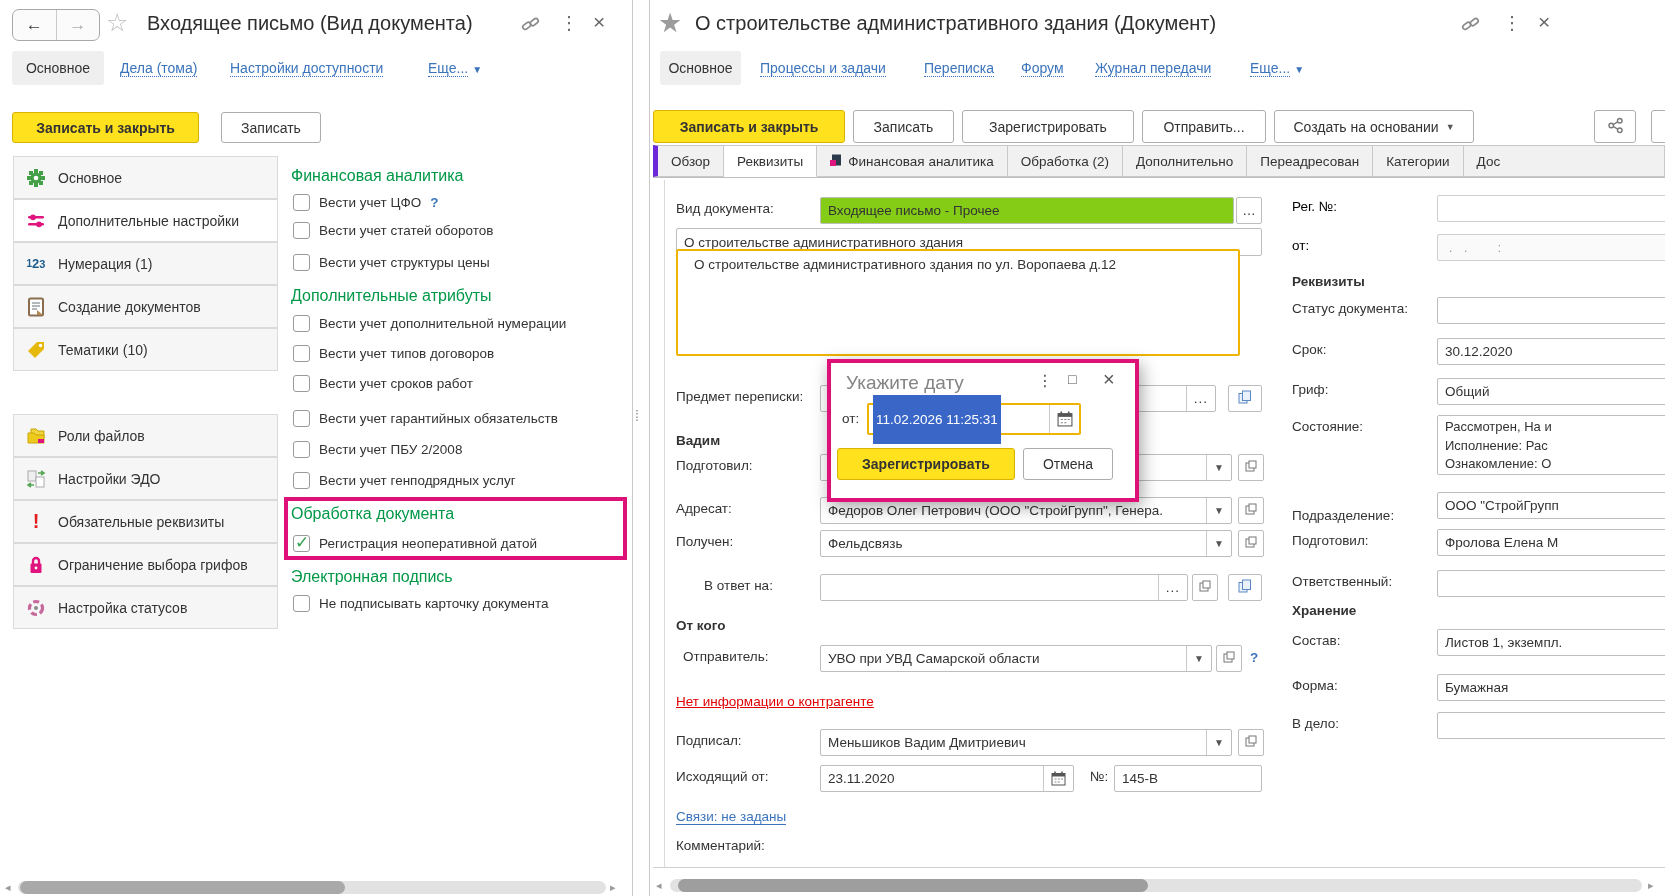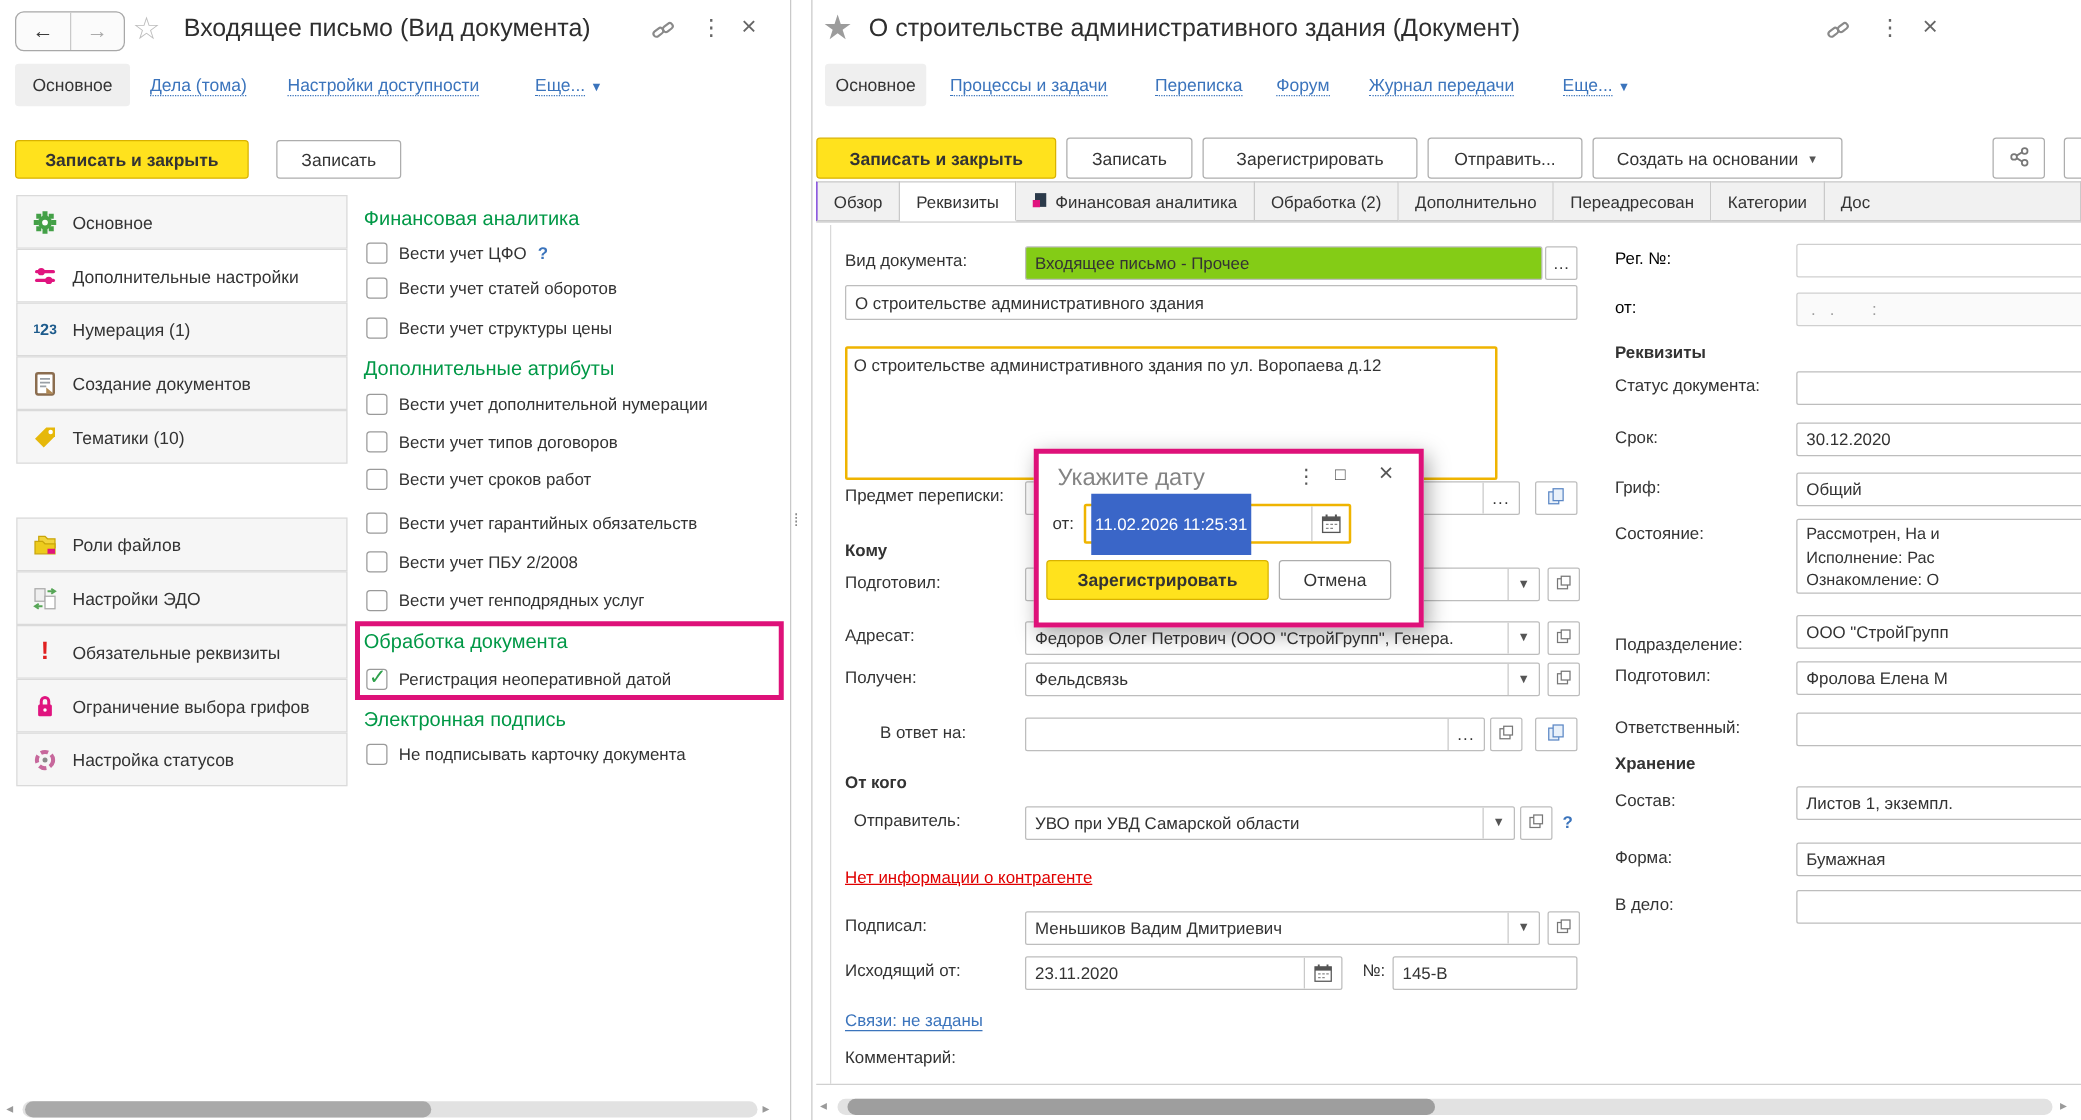--- a/index.html
+++ b/index.html
@@ -28,21 +28,21 @@
   .cbrow{position:absolute;display:flex;align-items:center;gap:9px;height:22px}
   .cb{width:17px;height:17px;border:1px solid #9A9A9A;border-radius:3px;background:#fff;box-sizing:border-box;position:relative;cursor:pointer;flex:0 0 auto}
   .cb.on::before{content:"✓";position:absolute;left:1px;top:-4px;font-size:17px;font-weight:bold;color:#2FA14C}
   .side-item{position:absolute;left:13px;width:265px;height:43px;background:#F6F6F6;border:1px solid #DADADA;margin-top:-1px;
              display:flex;align-items:center;padding-left:11px;gap:11px;box-sizing:border-box;cursor:pointer;white-space:nowrap;font-size:14px}
   .side-item.sel{background:#fff}
   .icw{width:22px;height:20px;display:flex;align-items:center;justify-content:center;flex:0 0 auto}
   .tabbox{position:absolute;background:#EFEFEF;border-radius:3px;display:flex;align-items:center;justify-content:center;font-size:14px}
   .dtab{display:flex;align-items:center;gap:6px;padding:0 13px;background:#F1F1F1;border:1px solid #C9C9C9;border-left:none;
         font-size:13.5px;white-space:nowrap;cursor:pointer}
-  .dtab.first{border-left:1px solid #6d28d9}
+  .dtab.first{border-left:5px solid #6d28d9}
   .dtab.sel{background:#fff;border-bottom-color:#fff}
   .hsb-track{position:absolute;height:13px;border-radius:7px;background:#E2E2E2}
   .hsb-thumb{position:absolute;top:0;height:13px;border-radius:7px;background:#A9A9A9}
   .sarrow{position:absolute;color:#9A9A9A;font-size:11px;line-height:13px}
   .vline{position:absolute;width:1px;background:#C9C9C9;top:0;bottom:0}
   .wicon{cursor:pointer;color:#777}
 </style>
 </head>
 <body>
 
@@ -338,37 +338,37 @@
 
   <span class="lbl" style="left:676px;top:201px">Вид документа:</span>
   <div class="fld cream" style="left:820px;top:197px;width:414px">
     <span>Входящее письмо - Прочее</span>
   </div>
   <div class="mini" style="left:1236px;top:197px">…</div>
 
   <div class="fld" style="left:676px;top:228px;width:586px;height:28px">
     <span>О строительстве административного здания</span>
   </div>
-  <div class="a" style="left:676px;top:277px;width:522px;height:107px;border:2px solid #EFB400;border-radius:2px;background:#fff;padding:6px 5px;font-size:13.5px">
+  <div class="a" style="left:676px;top:249px;width:564px;height:107px;border:2px solid #EFB400;border-radius:2px;background:#fff;padding:6px 16px;font-size:13.5px">
     <span>О строительстве административного здания по ул. Воропаева д.12</span>
   </div>
 
   <span class="lbl" style="left:676px;top:389px">Предмет переписки:</span>
   <div class="fld" style="left:820px;top:385px;width:396px">
     <span></span>
         <span class="dots">...</span>
   </div>
   <div class="mini wide" style="left:1228px;top:385px">
     <span><svg width="14" height="14" viewBox="0 0 14 14">
             <rect x="1" y="3.5" width="8" height="9.5" fill="#E9F1FA" stroke="#5B87C5"></rect>
             <rect x="4.5" y="1" width="8" height="9.5" fill="#E9F1FA" stroke="#5B87C5"></rect>
           </svg></span>
   </div>
 
-  <span class="lbl ghead2" style="left:676px;top:433px">Кому</span>
+  <span class="lbl ghead2" style="left:676px;top:433px">Вадим</span>
 
   <span class="lbl" style="left:676px;top:458px">Подготовил:</span>
   <div class="fld" style="left:820px;top:454px;width:412px">
     <span></span>
         <span class="dd">▼</span>
   </div>
   <div class="mini" style="left:1238px;top:454px">
     <span><svg width="12" height="12" viewBox="0 0 12 12">
             <rect x="1" y="3" width="8" height="8" fill="#fff" stroke="#777"></rect>
             <rect x="4" y="1" width="7" height="7" fill="#fff" stroke="#777"></rect>

